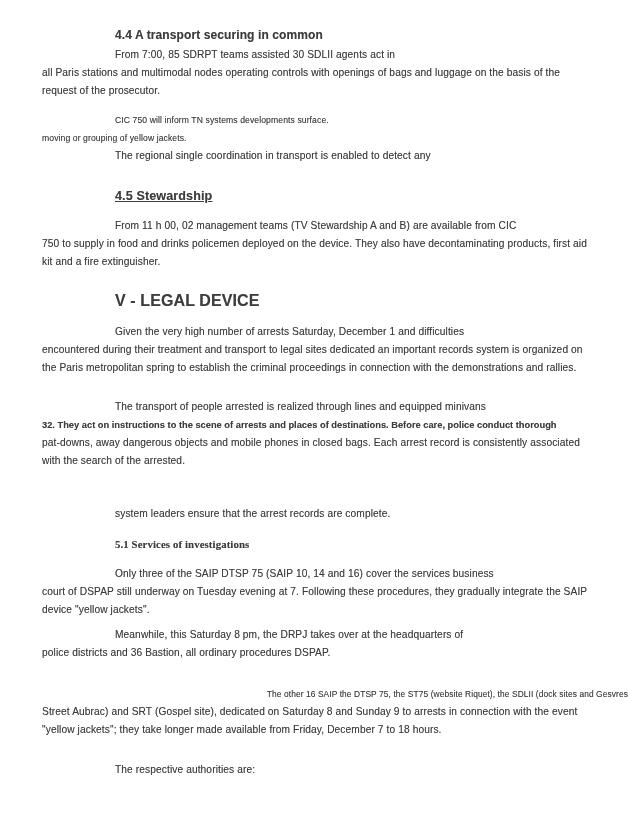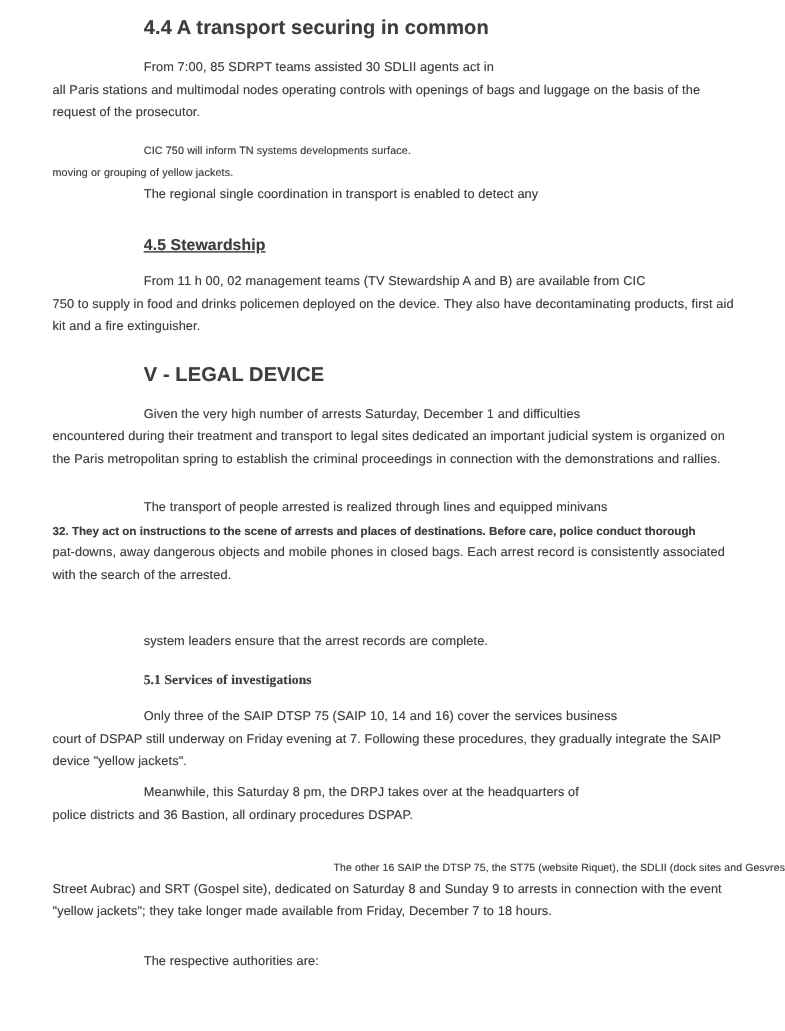--- a/index.html
+++ b/index.html
@@ -19,21 +19,21 @@
   }
   .line {
     white-space: nowrap;
     line-height: 18px;
     font-size: 10.2px;
     letter-spacing: 0.1px;
     text-shadow: 0 0 0.6px rgba(90,90,90,0.55);
   }
   .ind  { padding-left: 73px; }   
   .h    { font-weight: 700; }
-  .f12  { font-size: 16px; }      
+  .f12  { font-size: 12px; margin-top: 12px; }      
   .f126 { font-size: 12.6px; text-decoration: underline; }    
   .f13  { font-size: 16px; }      
   .f108 { font-size: 10.8px; font-family: Liberation Serif, serif; }    
   .f93  { font-size: 9.3px; font-weight: 700; letter-spacing: 0; } 
   .f86  { font-size: 8.6px; }     
   .f84  { font-size: 8.4px; line-height: 17px; text-align: right; }
 </style>
 </head>
 <body>
 
@@ -64,42 +64,42 @@
     <div class="line">750 to supply in food and drinks policemen deployed on the device. They also have decontaminating products, first aid</div>
     <div class="line">kit and a fire extinguisher.</div>
   </div>
 
   <div class="block" style="top:292px">
     <div class="line ind h f13">V - LEGAL DEVICE</div>
   </div>
 
   <div class="block" style="top:323px">
     <div class="line ind">Given the very high number of arrests Saturday, December 1 and difficulties</div>
-    <div class="line">encountered during their treatment and transport to legal sites dedicated an important judicial system is organized on</div>
+    <div class="line">encountered during their treatment and transport to legal sites dedicated an important records system is organized on</div>
     <div class="line">the Paris metropolitan spring to establish the criminal proceedings in connection with the demonstrations and rallies.</div>
   </div>
 
   <div class="block" style="top:398px">
     <div class="line ind">The transport of people arrested is realized through lines and equipped minivans</div>
     <div class="line f93">32. They act on instructions to the scene of arrests and places of destinations. Before care, police conduct thorough</div>
     <div class="line">pat-downs, away dangerous objects and mobile phones in closed bags. Each arrest record is consistently associated</div>
     <div class="line">with the search of the arrested.</div>
   </div>
 
   <div class="block" style="top:505px">
     <div class="line ind">system leaders ensure that the arrest records are complete.</div>
   </div>
 
   <div class="block" style="top:535px">
     <div class="line ind h f108">5.1 Services of investigations</div>
   </div>
 
   <div class="block" style="top:565px">
     <div class="line ind">Only three of the SAIP DTSP 75 (SAIP 10, 14 and 16) cover the services business</div>
-    <div class="line">court of DSPAP still underway on Friday evening at 7. Following these procedures, they gradually integrate the SAIP</div>
+    <div class="line">court of DSPAP still underway on Tuesday evening at 7. Following these procedures, they gradually integrate the SAIP</div>
     <div class="line">device "yellow jackets".</div>
   </div>
 
   <div class="block" style="top:626px">
     <div class="line ind">Meanwhile, this Saturday 8 pm, the DRPJ takes over at the headquarters of</div>
     <div class="line">police districts and 36 Bastion, all ordinary procedures DSPAP.</div>
   </div>
 
   <div class="block" style="top:686px">
     <div class="line ind f84">The other 16 SAIP the DTSP 75, the ST75 (website Riquet), the SDLII (dock sites and Gesvres</div>

